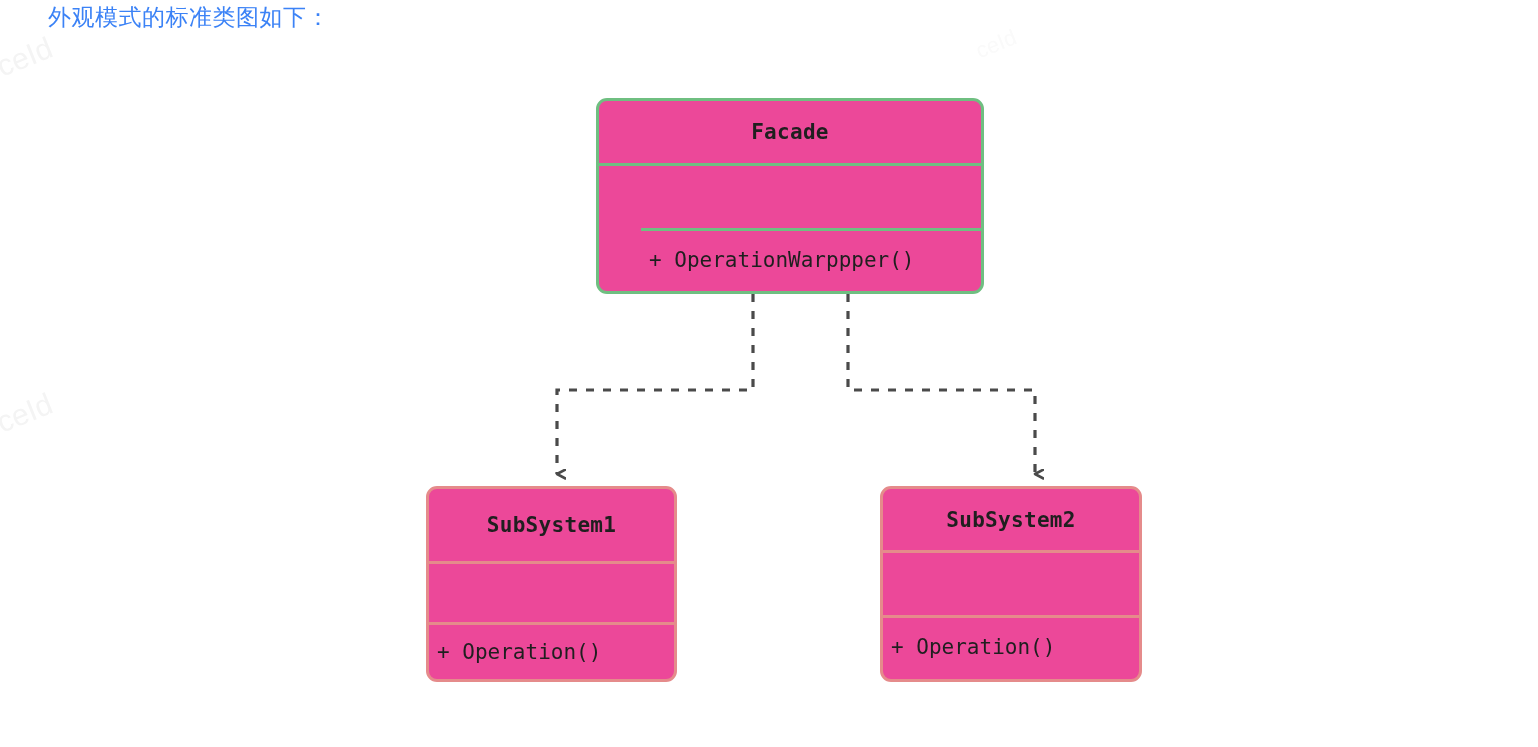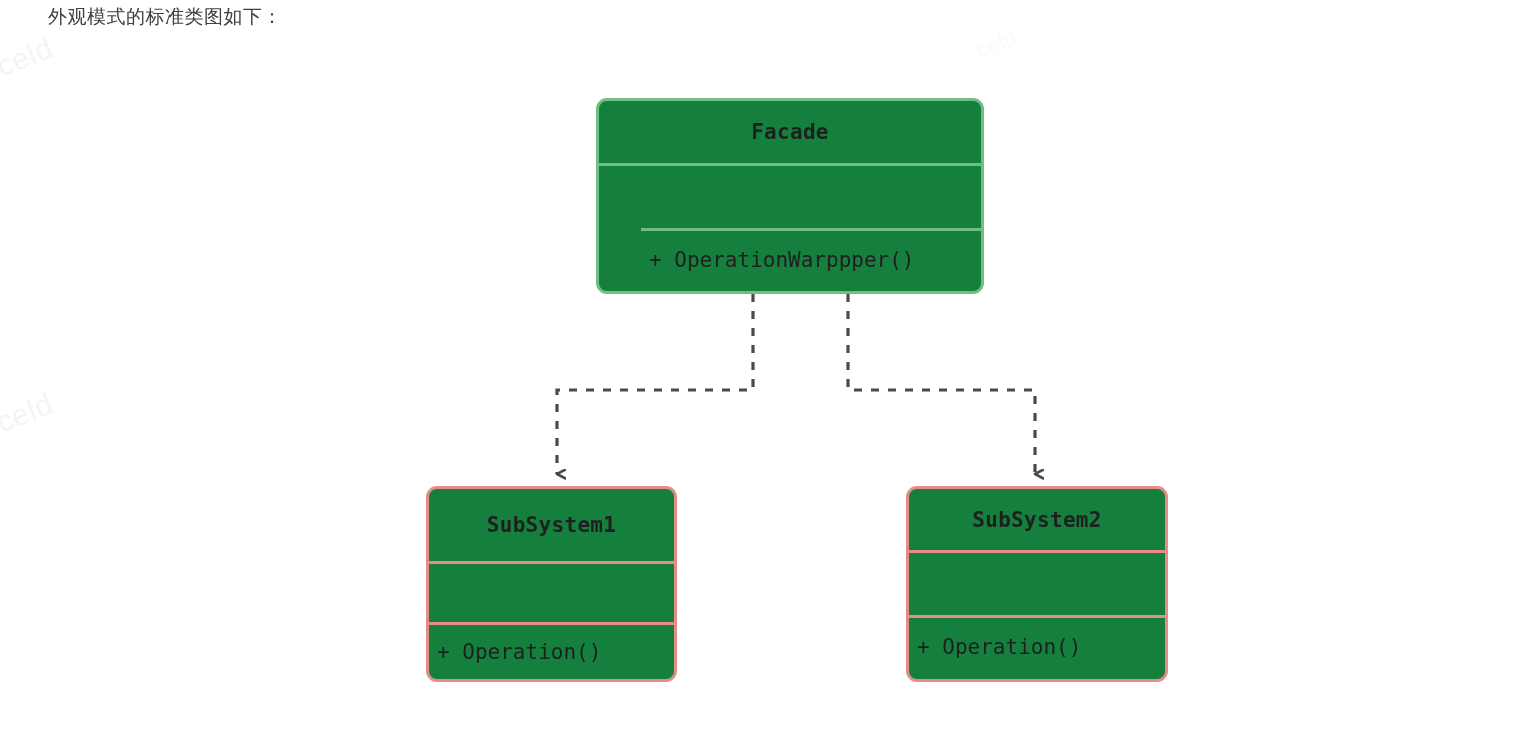--- a/index.html
+++ b/index.html
@@ -15,24 +15,24 @@
     overflow: hidden;
     font-family: "Liberation Sans", "DejaVu Sans", sans-serif;
     color: #262626;
   }
 
   
   #caption {
     position: absolute;
     left: 48px;
     top: 2px;
-    font-size: 19px;
+    font-size: 23px;
     line-height: 30px;
     letter-spacing: 0.5px;
-    color: #404040;
+    color: #3b82f6;
     white-space: nowrap;
   }
 
   
   .watermark {
     position: absolute;
     font-family: "Liberation Sans", "DejaVu Sans", sans-serif;
     font-size: 30px;
     color: #f4f4f4;
     transform: rotate(-22deg);
@@ -57,21 +57,21 @@
     left: 0;
     top: 0;
     width: 1538px;
     height: 747px;
     pointer-events: none;
   }
 
   
   .uml-class {
     position: absolute;
-    background: #15803d;
+    background: #ec4899;
     border-style: solid;
     border-width: 3px;
     border-radius: 11px;
     display: flex;
     flex-direction: column;
     overflow: hidden;
   }
   .uml-class .row {
     display: flex;
     align-items: center;
@@ -120,21 +120,21 @@
     width: 251px;
     height: 196px;
     border-color: #e58b8b;
   }
   #class-subsystem1 .class-name   { height: 77px; }
   #class-subsystem1 .class-attrs  { height: 65px; border-top-color: #e58b8b; }
   #class-subsystem1 .class-method { height: 61px; border-top-color: #e58b8b; }
 
   
   #class-subsystem2 {
-    left: 906px;
+    left: 880px;
     top: 486px;
     width: 262px;
     height: 196px;
     border-color: #e58b8b;
   }
   #class-subsystem2 .class-name   { height: 61px; }
   #class-subsystem2 .class-attrs  { height: 65px; border-top-color: #e58b8b; }
   #class-subsystem2 .class-method { height: 61px; border-top-color: #e58b8b; }
 </style>
 </head>

